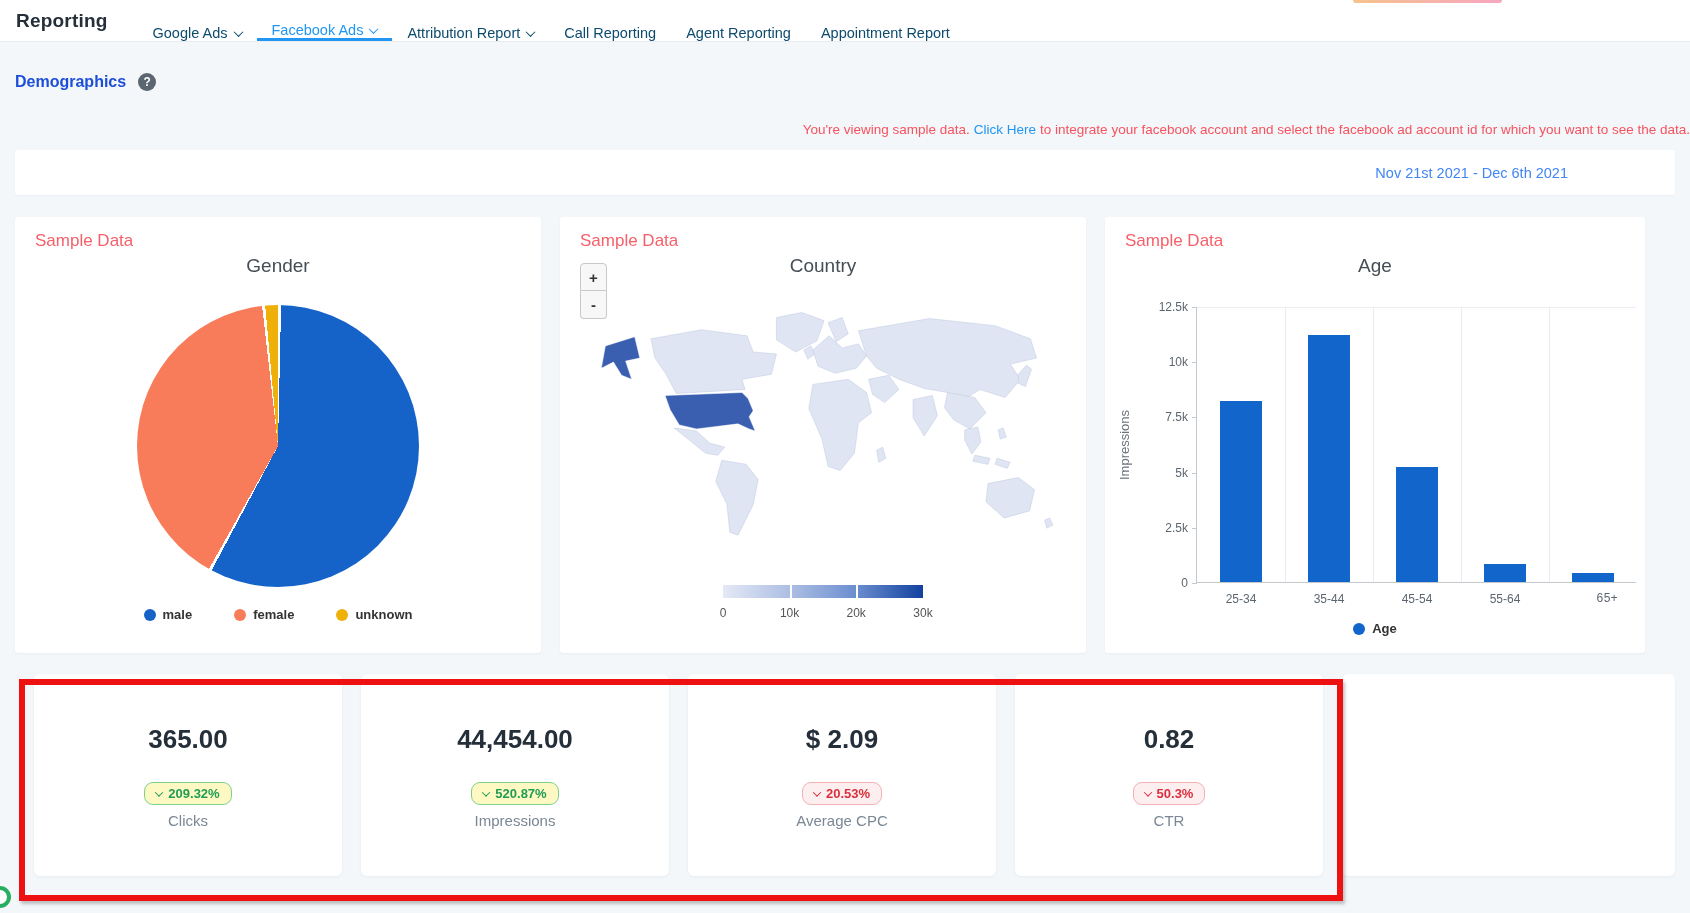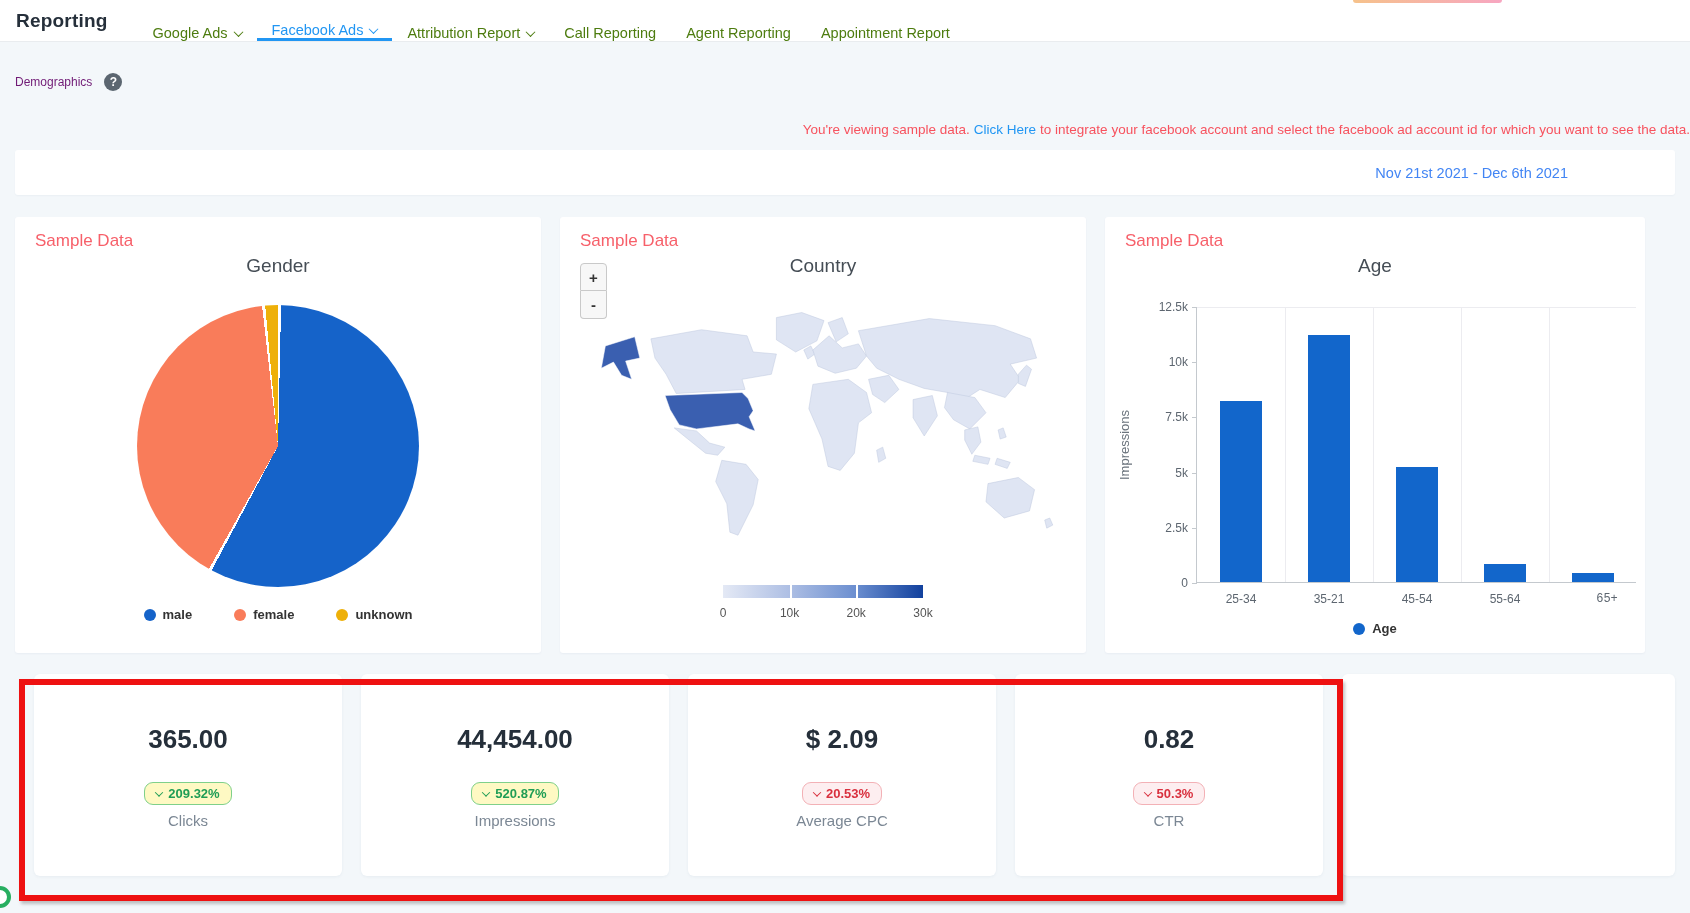--- a/index.html
+++ b/index.html
@@ -12,31 +12,31 @@
     color: #2b3a48;
   }
   
   .header {
     height: 42px; background: #fff; border-bottom: 1px solid #e9ecef;
     display: flex; align-items: flex-end; padding-left: 16px; position: relative;
   }
   .brand { font-size: 19px; font-weight: bold; color: #252f3a; align-self: center; margin-right: 30px; letter-spacing: .2px; }
   .tab {
     display: flex; align-items: center; gap: 7px; padding: 0 15px;
-    font-size: 14.5px; color: #4d7c0f; cursor: pointer; text-decoration: none; position: relative;
+    font-size: 14.5px; color: #0c4a6e; cursor: pointer; text-decoration: none; position: relative;
   }
   .tab.active { color: var(--accent-blue, #2196f3); border-bottom: 3px solid var(--accent-blue, #2196f3); padding-top: 3px; }
   .chev { display:inline-block; width:7px; height:7px; border-right:1.6px solid currentColor; border-bottom:1.6px solid currentColor; transform: rotate(45deg) translate(-1px,-1px); }
   .topright-cutoff {
     position:absolute; top:0; left:1353px; width:149px; height:3px;
     background: linear-gradient(90deg,#f6c28b,#f7a6c1); border-radius: 0 0 3px 3px;
   }
   
   .page-head { display:flex; align-items:center; gap:12px; margin: 31px 0 0 15px; }
-  .page-title { font-size: 12px; font-weight: normal; color: #701a75; }
+  .page-title { font-size: 16px; font-weight: bold; color: #1d4ed8; }
   .help-icon {
     width:18px; height:18px; border-radius:50%; background:#5b6670; color:#fff;
     font-size:12px; font-weight:bold; display:flex; align-items:center; justify-content:center; cursor:pointer;
   }
   
   .notice { text-align:right; margin-top:31px; font-size:13.5px; color: var(--notice-red,#f7525e); }
   .notice a { color: var(--accent-blue,#2196f3); text-decoration:none; margin:0 4px; cursor:pointer; }
   
   .datebar {
     margin: 13px 15px 0; height: 45px; background:#fff; border-radius:3px;
@@ -242,21 +242,21 @@
         <span class="ytickmark" style="top: 55.2px;"></span>
         <span class="ytick" style="top: 0px;">12.5k</span>
         <span class="ytickmark" style="top: 0px;"></span>
         <div class="bar-col" style="left: 0px;">
           <div class="bar" style="height: 181.056px;"></div>
         </div>
         <span class="xlab" style="left: 44px;">25-34</span>
         <div class="bar-col" style="left: 88px;">
           <div class="bar" style="height: 247.296px;"></div>
         </div>
-        <span class="xlab" style="left: 132px;">35-21</span>
+        <span class="xlab" style="left: 132px;">35-44</span>
         <div class="bar-col" style="left: 176px;">
           <div class="bar" style="height: 114.816px;"></div>
         </div>
         <span class="xlab" style="left: 220px;">45-54</span>
         <div class="bar-col" style="left: 264px;">
           <div class="bar" style="height: 17.664px;"></div>
         </div>
         <span class="xlab" style="left: 308px;">55-64</span>
         <div class="bar-col" style="left: 352px;">
           <div class="bar" style="height: 8.832px;"></div>

